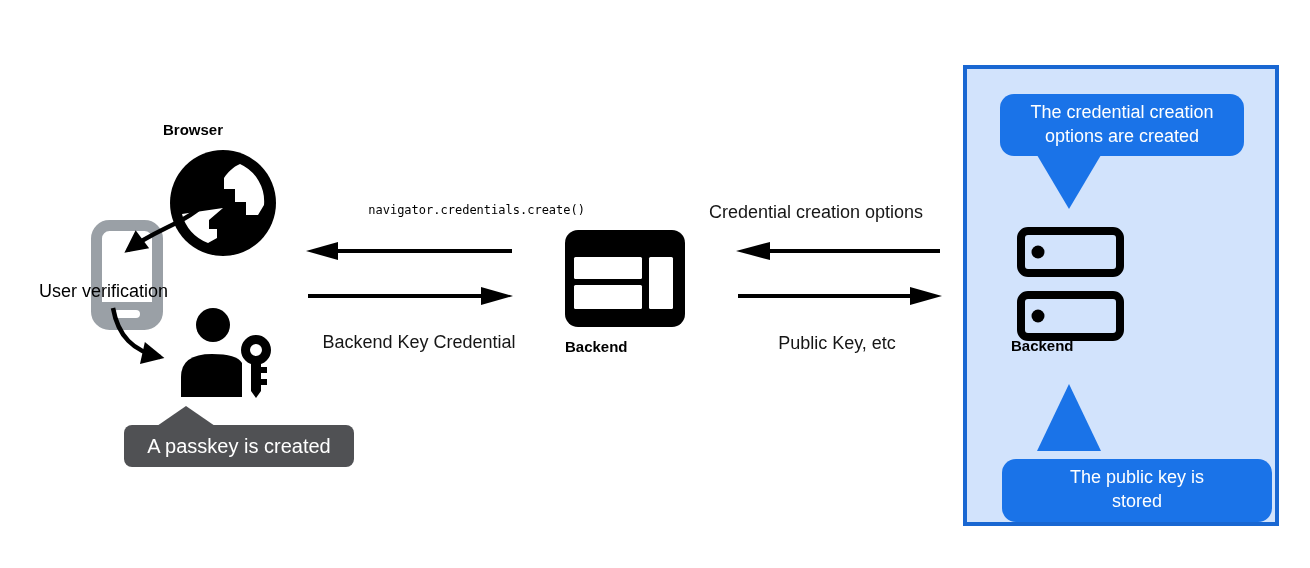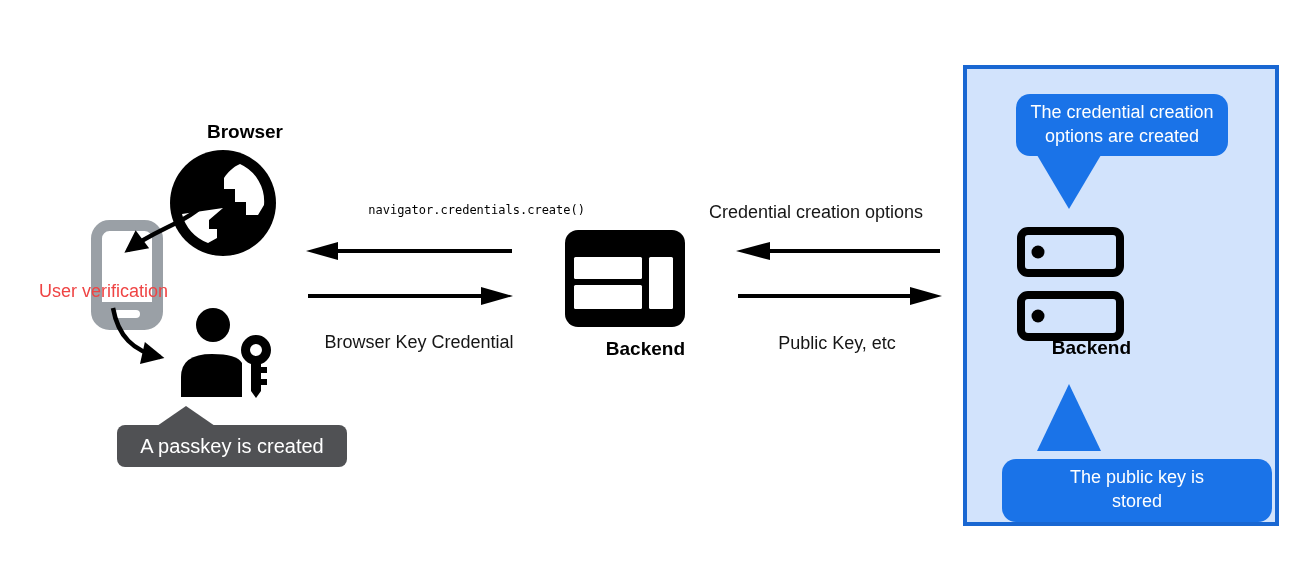--- a/index.html
+++ b/index.html
@@ -1,21 +1,21 @@
 <!DOCTYPE html>
 <html><head>
 <meta charset="utf-8">
 <style>
   html,body { margin:0; padding:0; background:#ffffff; }
   .diagram {
     position:relative; width:1310px; height:568px; background:#ffffff;
     font-family:"Liberation Sans", sans-serif; overflow:hidden; color:#000;
   }
   .abs { position:absolute; }
-  .bold-label { font-weight:700; font-size:19px; color:#000; text-align:right; }
+  .bold-label { font-weight:700; font-size:15px; color:#000; text-align:left; }
   .flow-label { font-size:18px; color:#161616; text-align:center; white-space:nowrap; }
   .code-label { font-family:"DejaVu Sans Mono", monospace; font-size:12px; color:#000; text-align:right; white-space:nowrap; }
 
   .panel {
     background:#d2e3fc; border:4px solid #1967d2; box-sizing:border-box;
   }
   .callout {
     background:#1a73e8; color:#ffffff; border-radius:14px;
     font-size:18px; line-height:1.33; text-align:center;
     white-space:pre-line; box-sizing:border-box; padding:7px 4px;
@@ -53,52 +53,52 @@
     <path fill="#fff" d="M73,17 A41,41 0 0 1 97,58 L91,68 L79,68 L79,55 L68,55 L68,42 L57,42 L57,31 C61,25 66,20 73,17 Z"></path>
     <path fill="#fff" d="M15,67 L56,61 L42,73 L42,82 L50,82 L50,91 L41,96 A41,41 0 0 1 15,67 Z"></path>
   </svg>
 
   <svg class="abs" style="left:91px; top:220px;" width="72" height="110" viewBox="0 0 72 110">
     <rect x="5.5" y="5.5" width="61" height="99" rx="13" fill="#ffffff" stroke="#9aa0a6" stroke-width="11"></rect>
     <path fill="#9aa0a6" d="M6,82 h60 v12 q0,11 -11,11 h-38 q-11,0 -11,-11 Z"></path>
     <rect x="23" y="90" width="26" height="8" rx="4" fill="#ffffff"></rect>
   </svg>
 
-  <div class="abs" style="left:39px; top:281px; font-size:18px; color:#ef4444; white-space:nowrap;">User verification</div>
+  <div class="abs" style="left:39px; top:281px; font-size:18px; color:#000000; white-space:nowrap;">User verification</div>
 
   <svg class="abs" style="left:177px; top:307px;" width="100" height="92" viewBox="0 0 100 92">
     <circle cx="36" cy="18" r="17" fill="#000"></circle>
     <path fill="#000" d="M4,90 V70 Q4,47 35,47 Q60,47 65,56 V90 Z"></path>
     <circle cx="79" cy="43" r="10.5" fill="none" stroke="#000" stroke-width="9"></circle>
     <path fill="#000" d="M74,52 L74,84 L79,91 L84,84 L84,78 L90,78 L90,72 L84,72 L84,66 L90,66 L90,60 L84,60 L84,52 Z"></path>
   </svg>
 
   <div class="abs tooltip-pointer" style="left:157px; top:406px;"></div>
-  <div class="abs tooltip" style="left:117px; top:425px; width:230px;">A passkey is created</div>
+  <div class="abs tooltip" style="left:124px; top:425px; width:230px;">A passkey is created</div>
 
   <div class="abs code-label" style="left:285px; top:203px; width:300px;">navigator.credentials.create()</div>
 
-  <div class="abs flow-label" style="left:319px; top:332px; width:200px;">Browser Key Credential</div>
+  <div class="abs flow-label" style="left:319px; top:332px; width:200px;">Backend Key Credential</div>
 
   <svg class="abs" style="left:565px; top:230px;" width="120" height="97" viewBox="0 0 120 97">
     <rect x="0" y="0" width="120" height="97" rx="13" fill="#000"></rect>
     <rect x="9" y="27" width="68" height="22" rx="1.5" fill="#fff"></rect>
     <rect x="9" y="55" width="68" height="24" rx="1.5" fill="#fff"></rect>
     <rect x="84" y="27" width="24" height="52" rx="1.5" fill="#fff"></rect>
   </svg>
 
   <div class="abs bold-label" style="left:565px; top:338px; width:120px;">Backend</div>
 
   <div class="abs flow-label" style="left:696px; top:202px; width:240px;">Credential creation options</div>
 
   <div class="abs flow-label" style="left:717px; top:333px; width:240px;">Public Key, etc</div>
 
   <div class="abs panel" style="left:963px; top:65px; width:316px; height:461px;">
 
-    <div class="abs callout" style="left:49px; top:25px; width:212px; min-height:62px;">The credential creation
+    <div class="abs callout" style="left:33px; top:25px; width:244px; min-height:62px;">The credential creation
 options are created</div>
     <div class="abs pointer-down" style="left:70px; top:86px;"></div>
 
     <svg class="abs" style="left:50px; top:158px;" width="107" height="114" viewBox="0 0 107 114">
       <rect x="4" y="4" width="99" height="42" rx="7" fill="none" stroke="#000" stroke-width="8"></rect>
       <circle cx="21" cy="25" r="6.5" fill="#000"></circle>
       <rect x="4" y="68" width="99" height="42" rx="7" fill="none" stroke="#000" stroke-width="8"></rect>
       <circle cx="21" cy="89" r="6.5" fill="#000"></circle>
     </svg>
 

